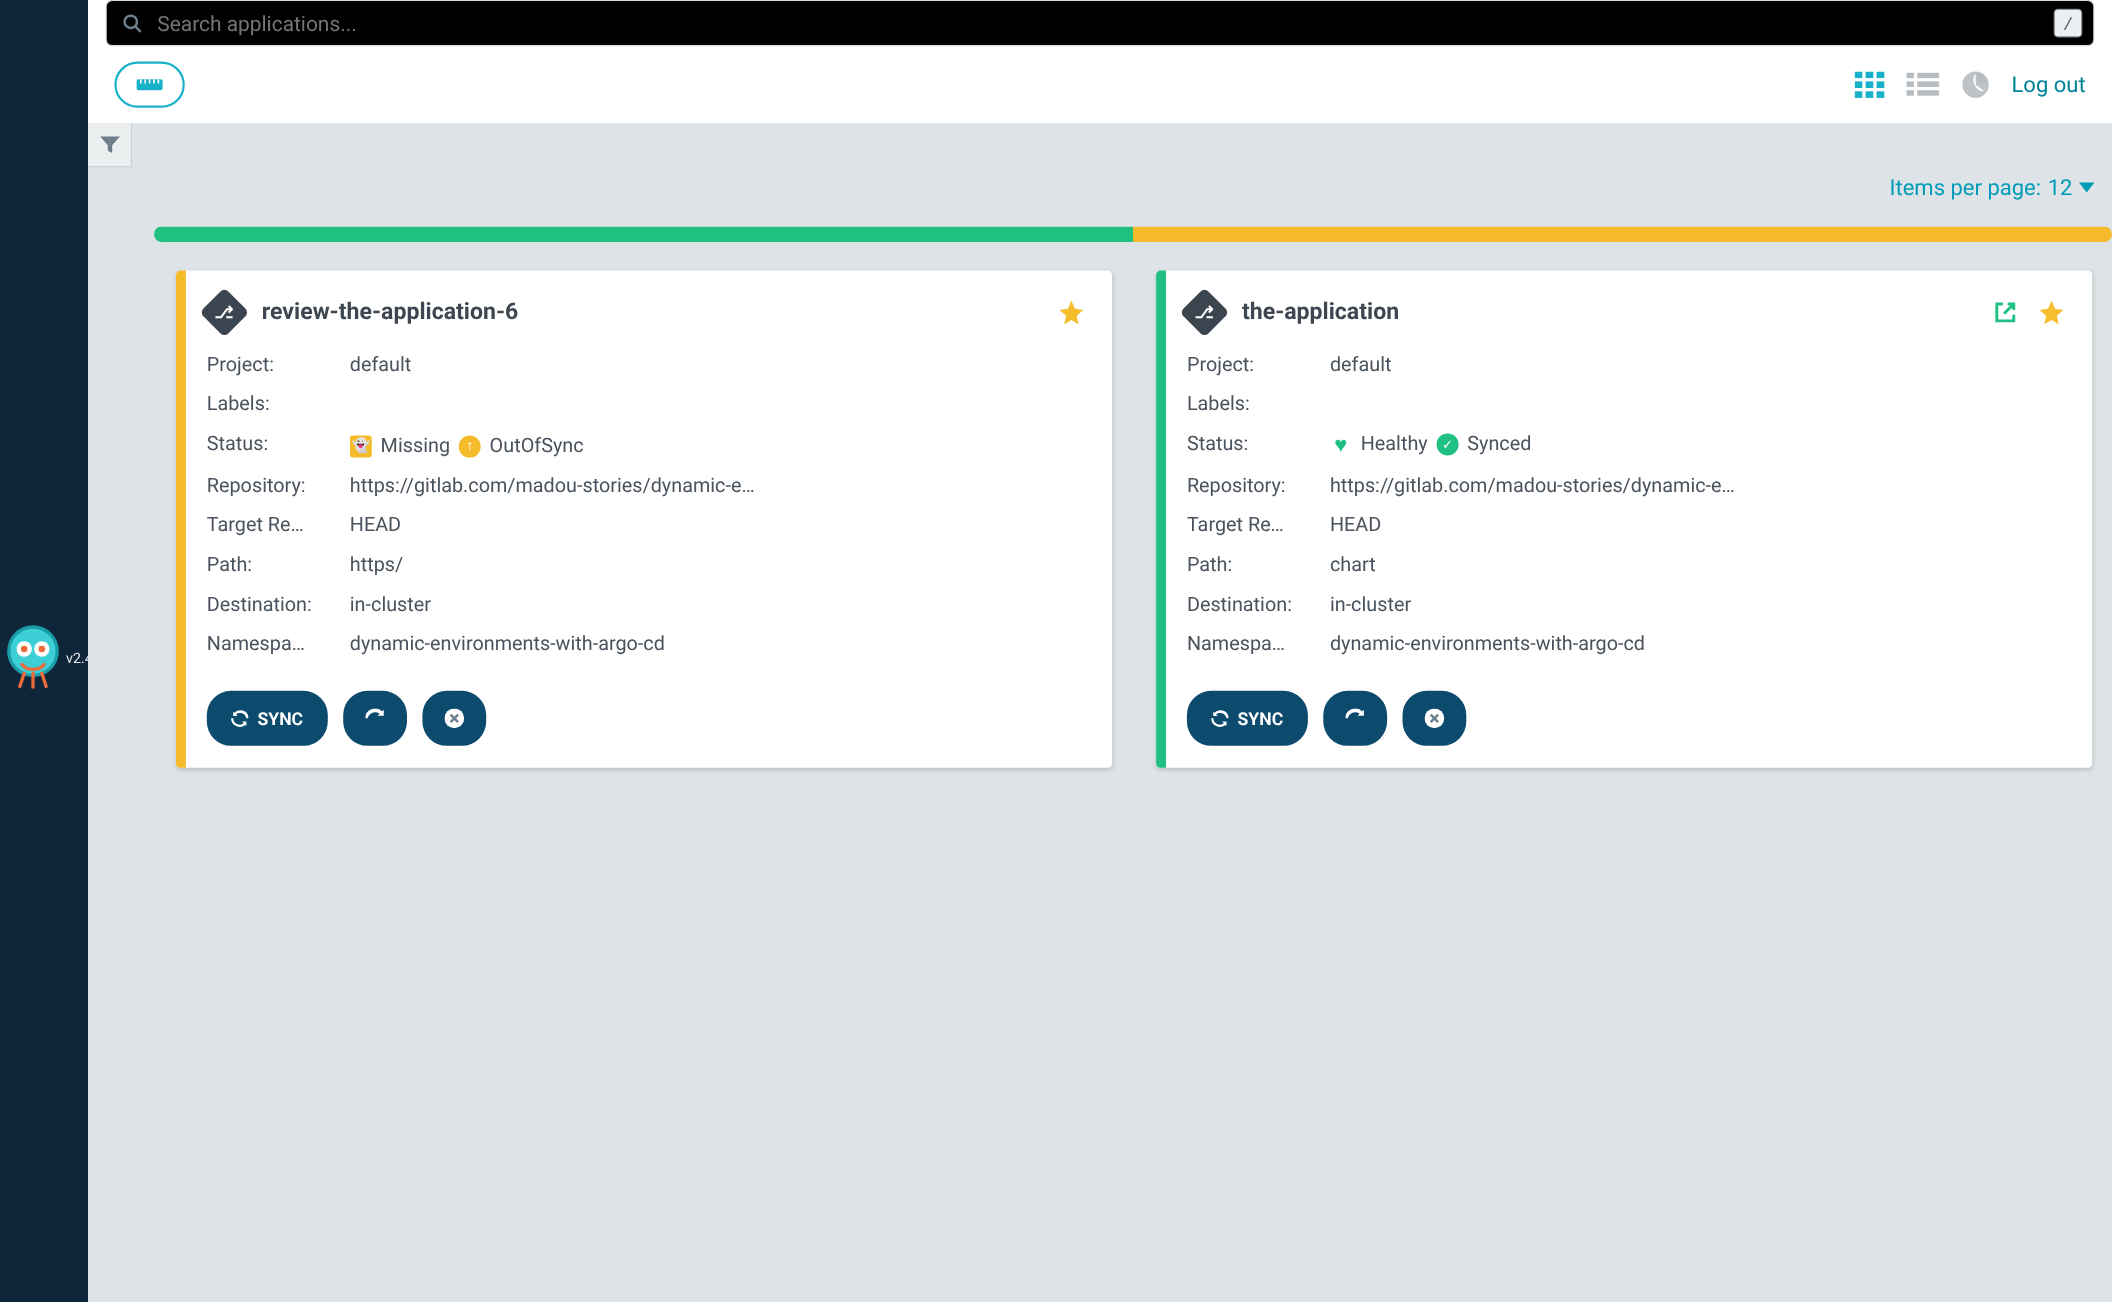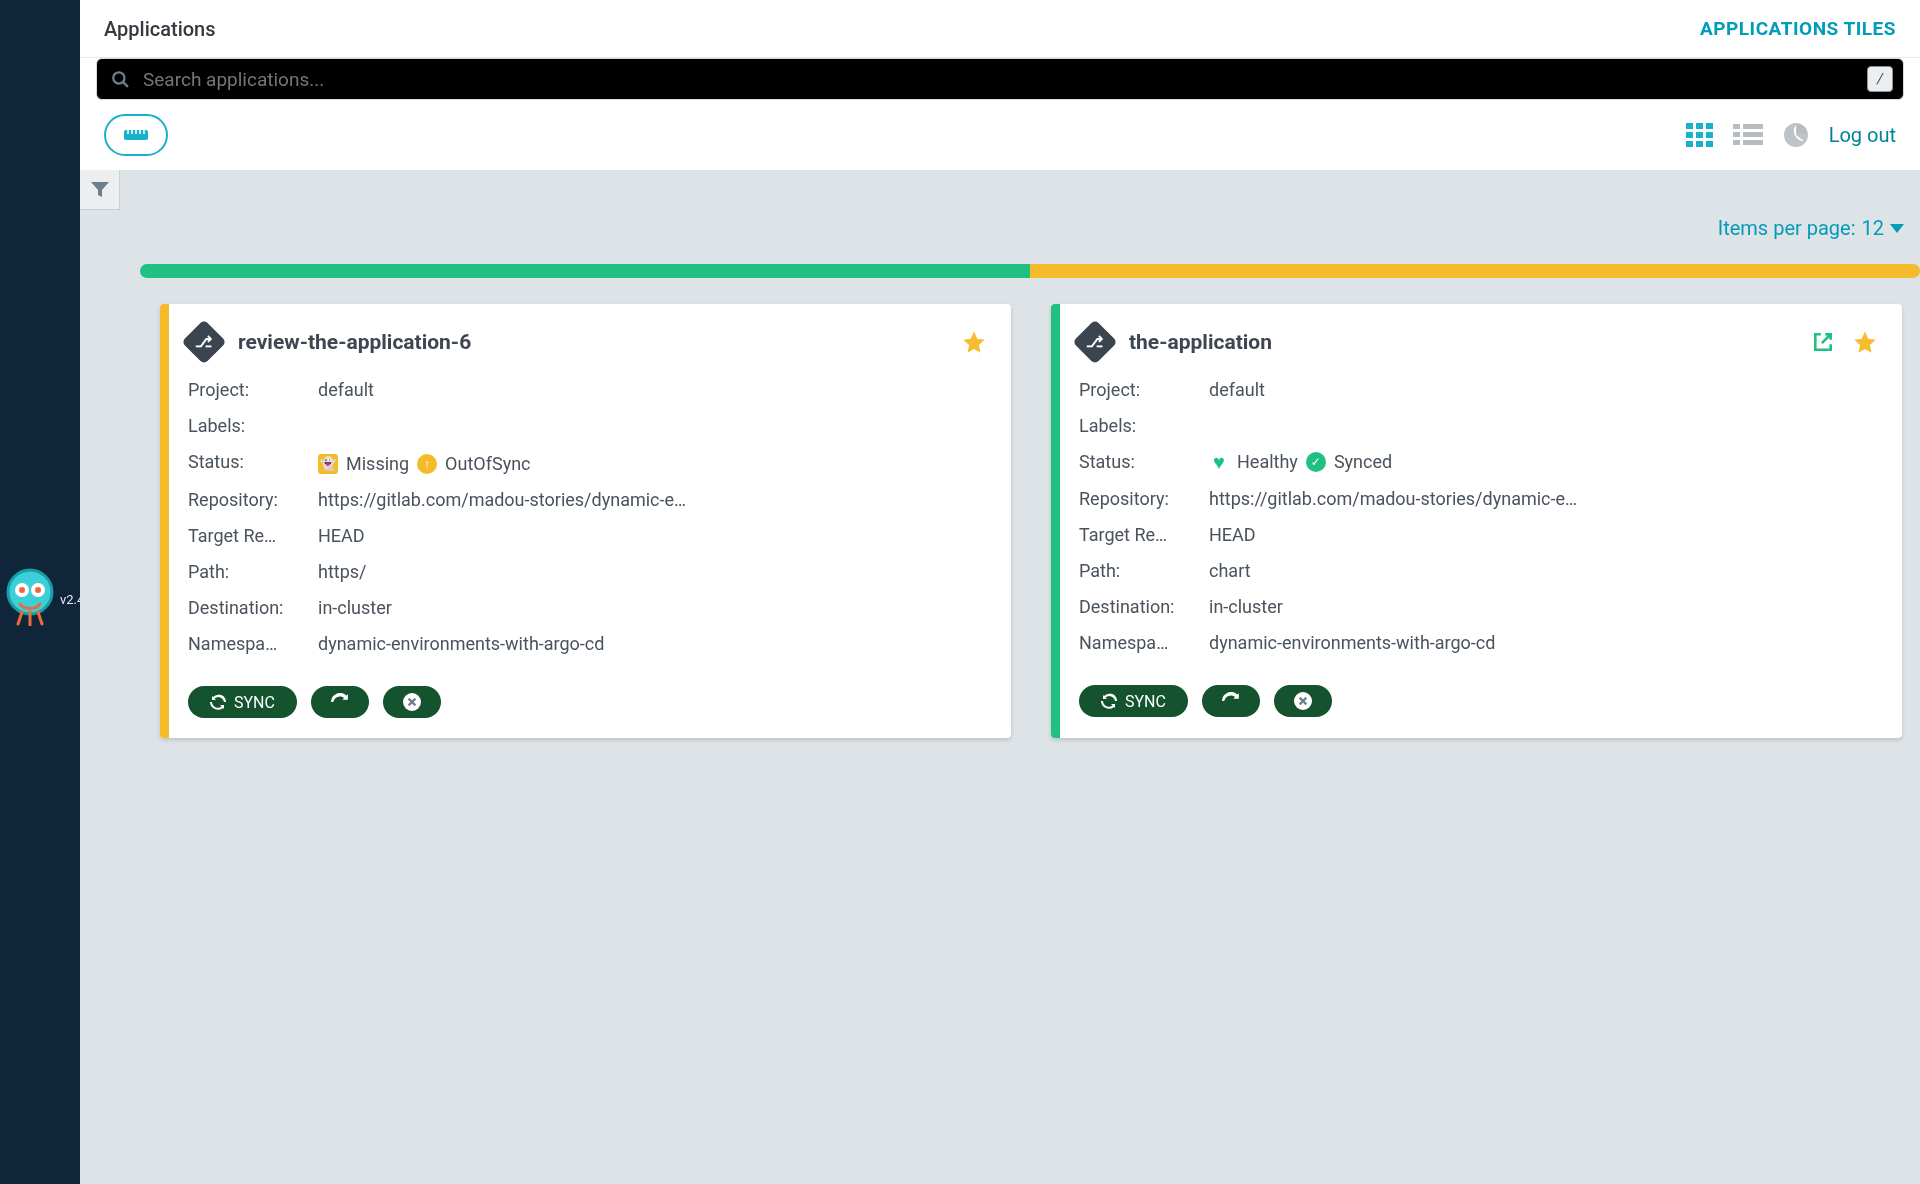--- a/index.html
+++ b/index.html
@@ -56,21 +56,21 @@
   .row{display:flex;font-size:18px;color:#4a535d;line-height:2.0}
   .row .k{width:130px;white-space:nowrap;overflow:hidden;text-overflow:ellipsis}
   .row .v{flex:1;white-space:nowrap;overflow:hidden;text-overflow:ellipsis}
   .status{display:inline-flex;align-items:center;gap:8px}
   .ic{width:20px;height:20px;display:inline-flex;align-items:center;justify-content:center;border-radius:4px;font-size:13px}
   .ic.ghost{background:#f5bb2a;color:#fff;border-radius:3px}
   .ic.oos{background:#f5bb2a;color:#fff;border-radius:50%}
   .ic.heart{color:#1fc082;font-size:20px}
   .ic.check{background:#1fc082;color:#fff;border-radius:50%;font-size:12px}
   .cactions{display:flex;gap:14px;margin-top:24px}
-  .cbtn{background:#14532d;color:#fff;border:none;border-radius:22px;height:32px;padding:0 22px;font-size:16px;font-weight:400;display:inline-flex;align-items:center;gap:8px;cursor:pointer}
+  .cbtn{background:#0c4a6e;color:#fff;border:none;border-radius:22px;height:50px;padding:0 22px;font-size:16px;font-weight:700;display:inline-flex;align-items:center;gap:8px;cursor:pointer}
   .cbtn.iconly{width:58px;padding:0;justify-content:center}
   
   svg{display:block}
 </style>
 </head>
 <body>
 
 <div class="nav">
   <div class="logo">
     <svg width="60" height="60" viewBox="0 0 60 60">
@@ -110,24 +110,20 @@
     <svg width="32" height="32" viewBox="0 0 32 32" fill="none" stroke="#fff" stroke-width="2">
       <path d="M4 4v22c0 0 6-2 12 0 6-2 12 0 12 0V4c0 0-6-2-12 0-6-2-12 0-12 0z"></path>
       <path d="M16 4v22"></path>
       <text x="9" y="17" font-size="9" fill="#fff" stroke="none">?</text>
       <path d="M20 10h5M20 14h5M20 18h5"></path>
     </svg>
   </div>
 </div>
 
 <div class="page">
-  <div class="top">
-    <div class="title">Applications</div>
-    <div class="tiles">APPLICATIONS TILES</div>
-  </div>
 
 
   <div class="searchwrap">
     <div class="search">
       <span>
         <svg viewBox="0 0 16 16" fill="none" stroke="#6d7f8b" stroke-width="2">
             <circle cx="7" cy="7" r="5"></circle>
             <path d="M11 11l4 4"></path>
           </svg>
       </span>

